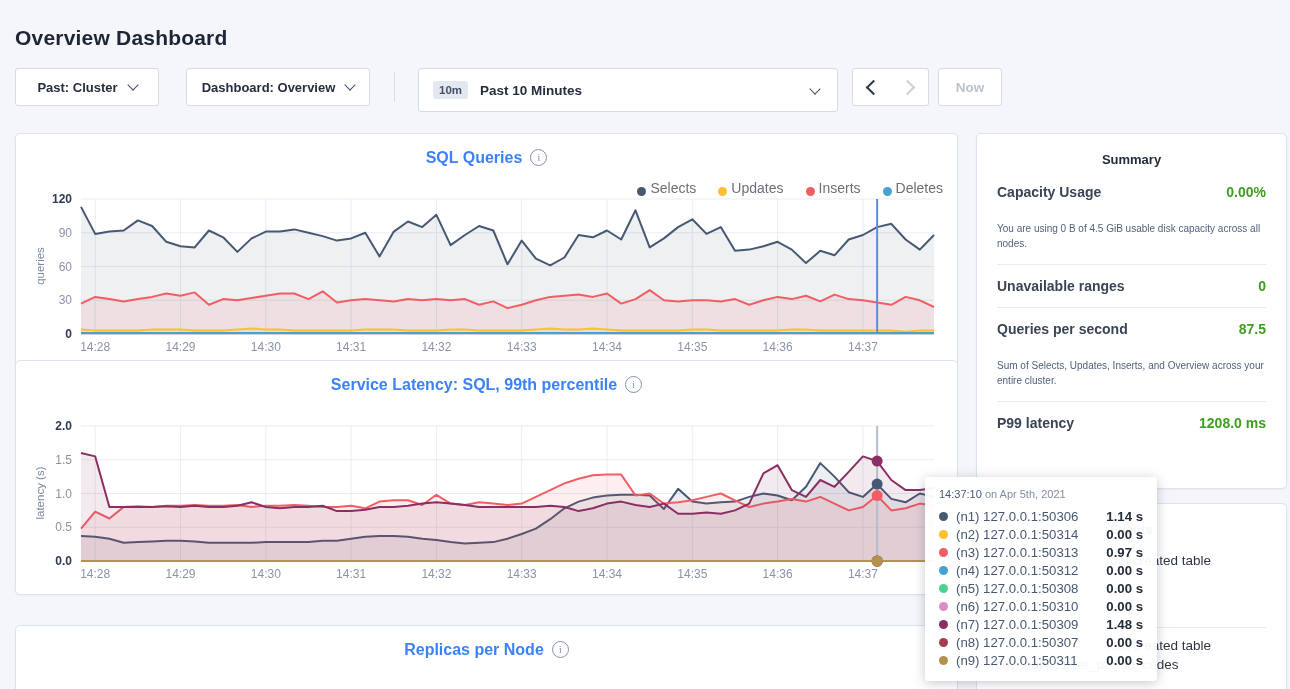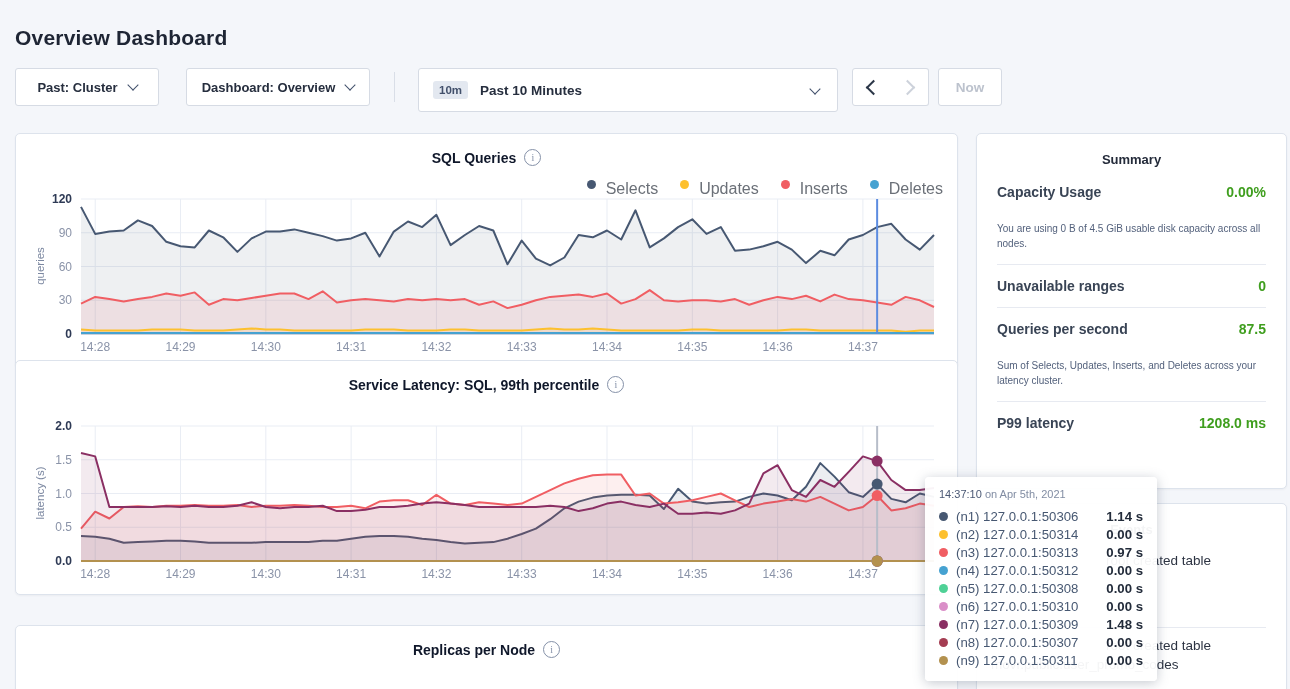--- a/index.html
+++ b/index.html
@@ -32,28 +32,28 @@
          transform:rotate(45deg);margin-right:4px}
   .nowbtn{left:938px;top:68px;width:64px;height:38px;color:#bcc2cd;font-size:13.5px;font-weight:700}
   
   .card{position:absolute;background:#fff;border:1px solid #dde3ec;border-radius:5px;
         box-shadow:0 1px 2px rgba(50,60,80,.05);box-sizing:border-box}
   #chart1{left:15px;top:133px;width:943px;height:235px}
   #chart2{left:15px;top:360px;width:943px;height:235px}
   #chart3{left:15px;top:625px;width:943px;height:130px}
   #summary-card{left:976px;top:133px;width:311px;height:356px}
   #events-card{left:976px;top:503px;width:311px;height:250px}
-  .chart-title{position:absolute;top:15px;left:0;width:100%;text-align:center;font-size:14px;
-        font-weight:700;color:#0f172a}
+  .chart-title{position:absolute;top:15px;left:0;width:100%;text-align:center;font-size:16px;
+        font-weight:700;color:#3b82f6}
   .info-icon{display:inline-block;width:15px;height:15px;border:1px solid #8591a8;border-radius:50%;
         margin-left:8px;vertical-align:-3px;position:relative}
   .info-icon::after{content:"i";position:absolute;left:50%;top:50%;transform:translate(-50%,-54%);
         font-size:10px;font-weight:400;color:#8591a8;font-family:"Liberation Serif",serif}
   .legend{position:absolute;top:46px;right:14px;display:flex;gap:22px;align-items:center}
-  .legend-item{display:flex;align-items:flex-start;gap:10px;font-size:16px;color:#6b7078;cursor:pointer}
+  .legend-item{display:flex;align-items:flex-end;gap:4px;font-size:14px;color:#6b7078;cursor:pointer}
   .legend-dot{width:9px;height:9px;border-radius:50%}
   .plot{position:absolute;left:0;top:0}
   .ylabel{position:absolute;font-size:11.5px;color:#7c88a1;transform:translate(-50%,-50%) rotate(-90deg);
         left:24px;top:132px;white-space:nowrap}
   
   .panel-title{text-align:center;font-size:13px;font-weight:700;color:#242b3a;padding-top:18px}
   #summary-items{padding:4px 20px 0 20px}
   .sum-item{padding:13px 0;border-bottom:1px solid #e7eaf1}
   .sum-item:last-child{border-bottom:none}
   .sum-head{display:flex;align-items:baseline}
@@ -252,21 +252,21 @@
         <div class="sum-head">
           <span class="sum-label">Unavailable ranges</span>
           <span class="sum-value" style="color: rgb(63, 158, 30);">0</span>
         </div>
       </div>
       <div class="sum-item">
         <div class="sum-head">
           <span class="sum-label">Queries per second</span>
           <span class="sum-value" style="color: rgb(63, 158, 30);">87.5</span>
         </div>
-        <div class="sum-desc">Sum of Selects, Updates, Inserts, and Deletes across your latency cluster.</div>
+        <div class="sum-desc">Sum of Selects, Updates, Inserts, and Overview across your entire cluster.</div>
       </div>
       <div class="sum-item">
         <div class="sum-head">
           <span class="sum-label">P99 latency</span>
           <span class="sum-value" style="color: rgb(63, 158, 30);">1208.0 ms</span>
         </div>
       </div>
     </div>
 </div>
 

